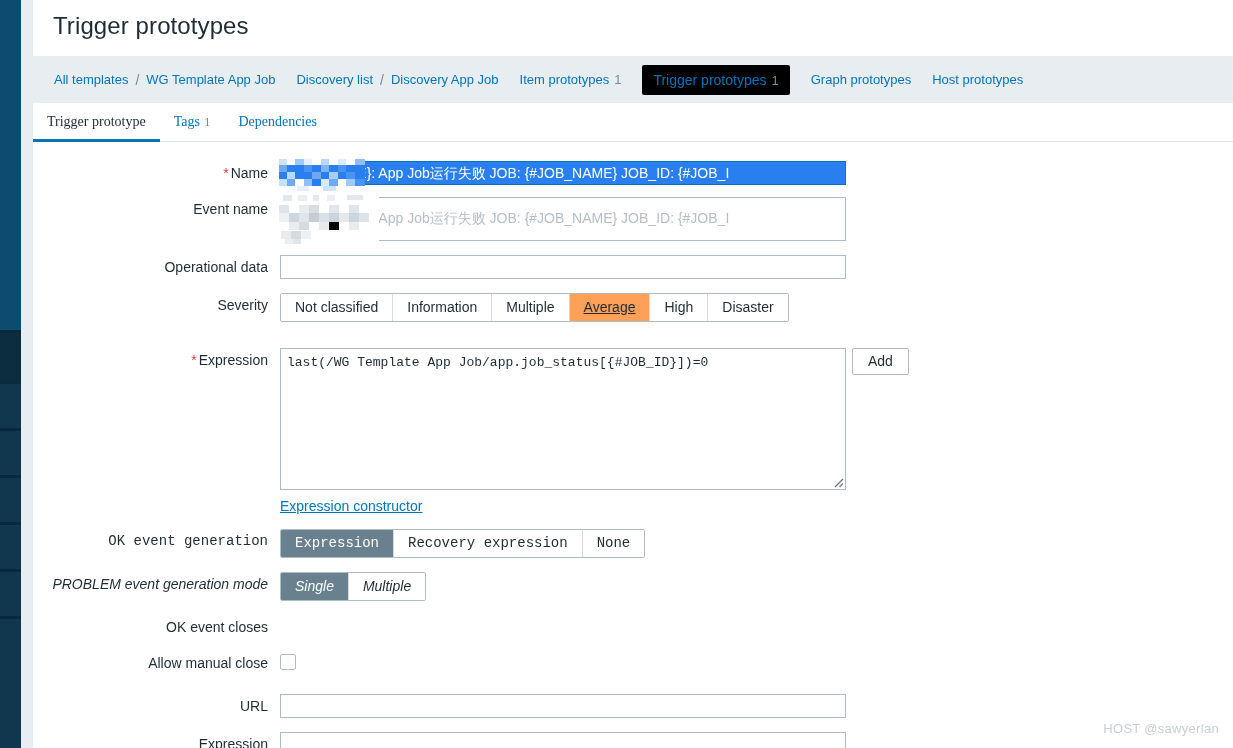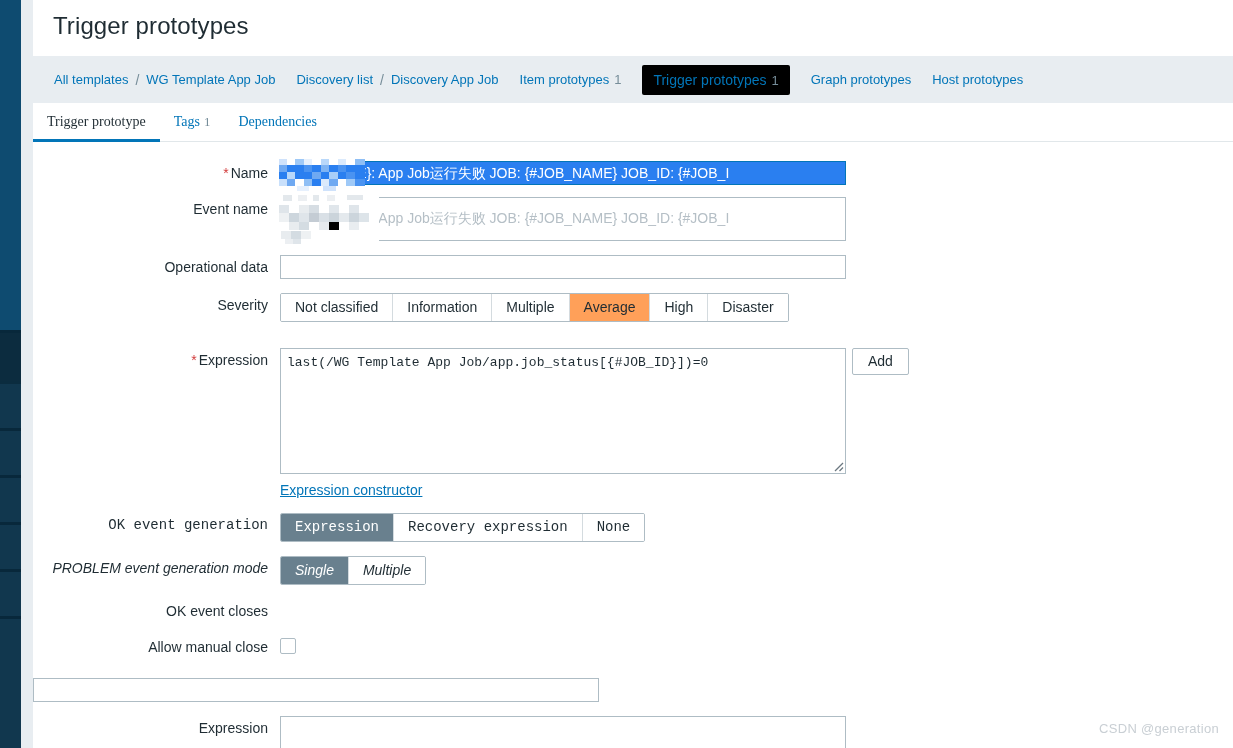--- a/index.html
+++ b/index.html
@@ -248,27 +248,28 @@
     white-space: nowrap;
   }
   .seg-item:last-child { border-right: none; }
   .seg-item.on {
     background: #69808e;
     color: #ffffff;
   }
   .seg-item.sev-on {
     background: #ffa059;
     color: #1f2c33;
+    text-decoration: underline;
   }
 
   
   .exprow { display: flex; align-items: flex-start; }
   .textarea {
     width: 566px;
-    height: 126px;
+    height: 142px;
     border: 1px solid #aebcc4;
     padding: 5px 6px;
     font-family: "Liberation Mono", monospace;
     font-size: 13px;
     color: #1f2c33;
     line-height: 18px;
     resize: none;
     outline: none;
     white-space: pre;
     overflow: hidden;
@@ -591,29 +592,30 @@
       </div>
 
       <div class="row" style="margin-top:2px;">
         <div class="lbl"><span>Allow manual close</span></div>
         <div class="fld">
           <div class="checkbox"></div>
         </div>
       </div>
 
       <div class="row" style="margin-top:19px;">
+        <div class="lbl"><span>URL</span></div>
         <div class="fld">
           <input class="input" type="text" value="" style="">
         </div>
       </div>
 
       <div class="row" style="margin-top:14px;">
         <div class="lbl"><span>Expression</span></div>
         <div class="fld">
           <textarea class="textarea" style="height: 60px;"></textarea>
         </div>
       </div>
 
     </div>
   </div>
 
-  <div class="watermark">CSDN @generation</div>
+  <div class="watermark">HOST @sawyerlan</div>
 </div>
 
 </body></html>

